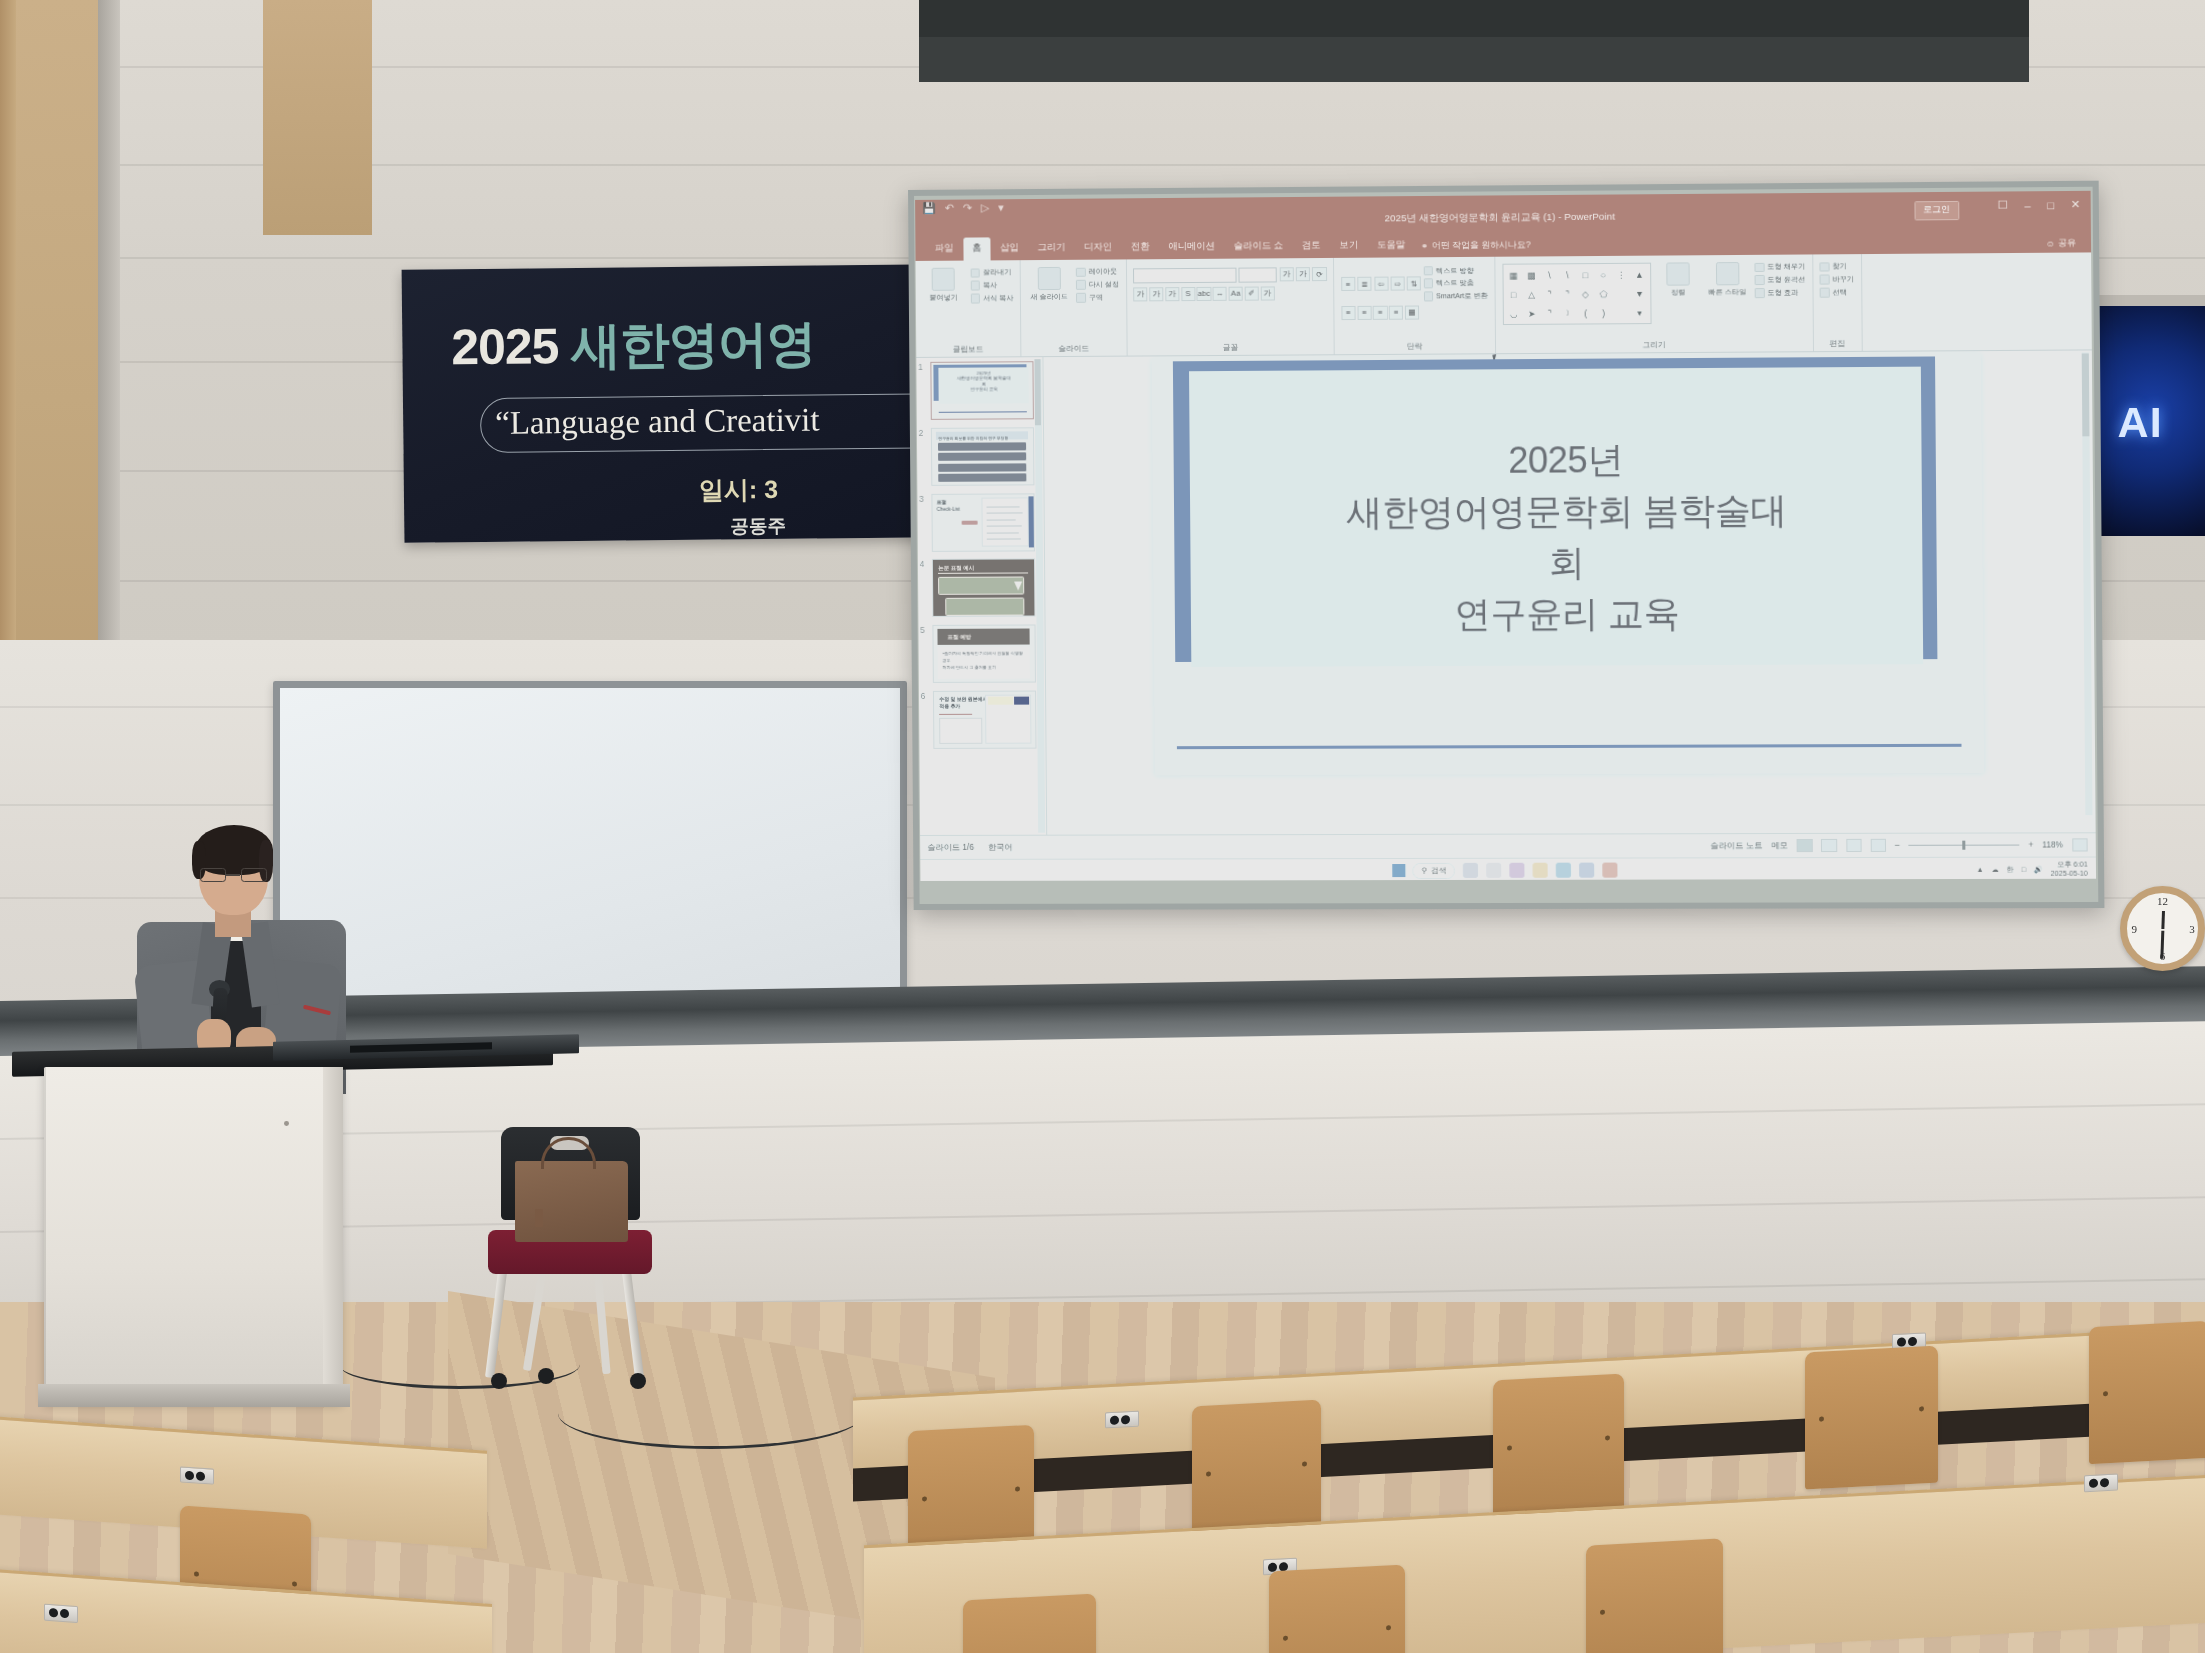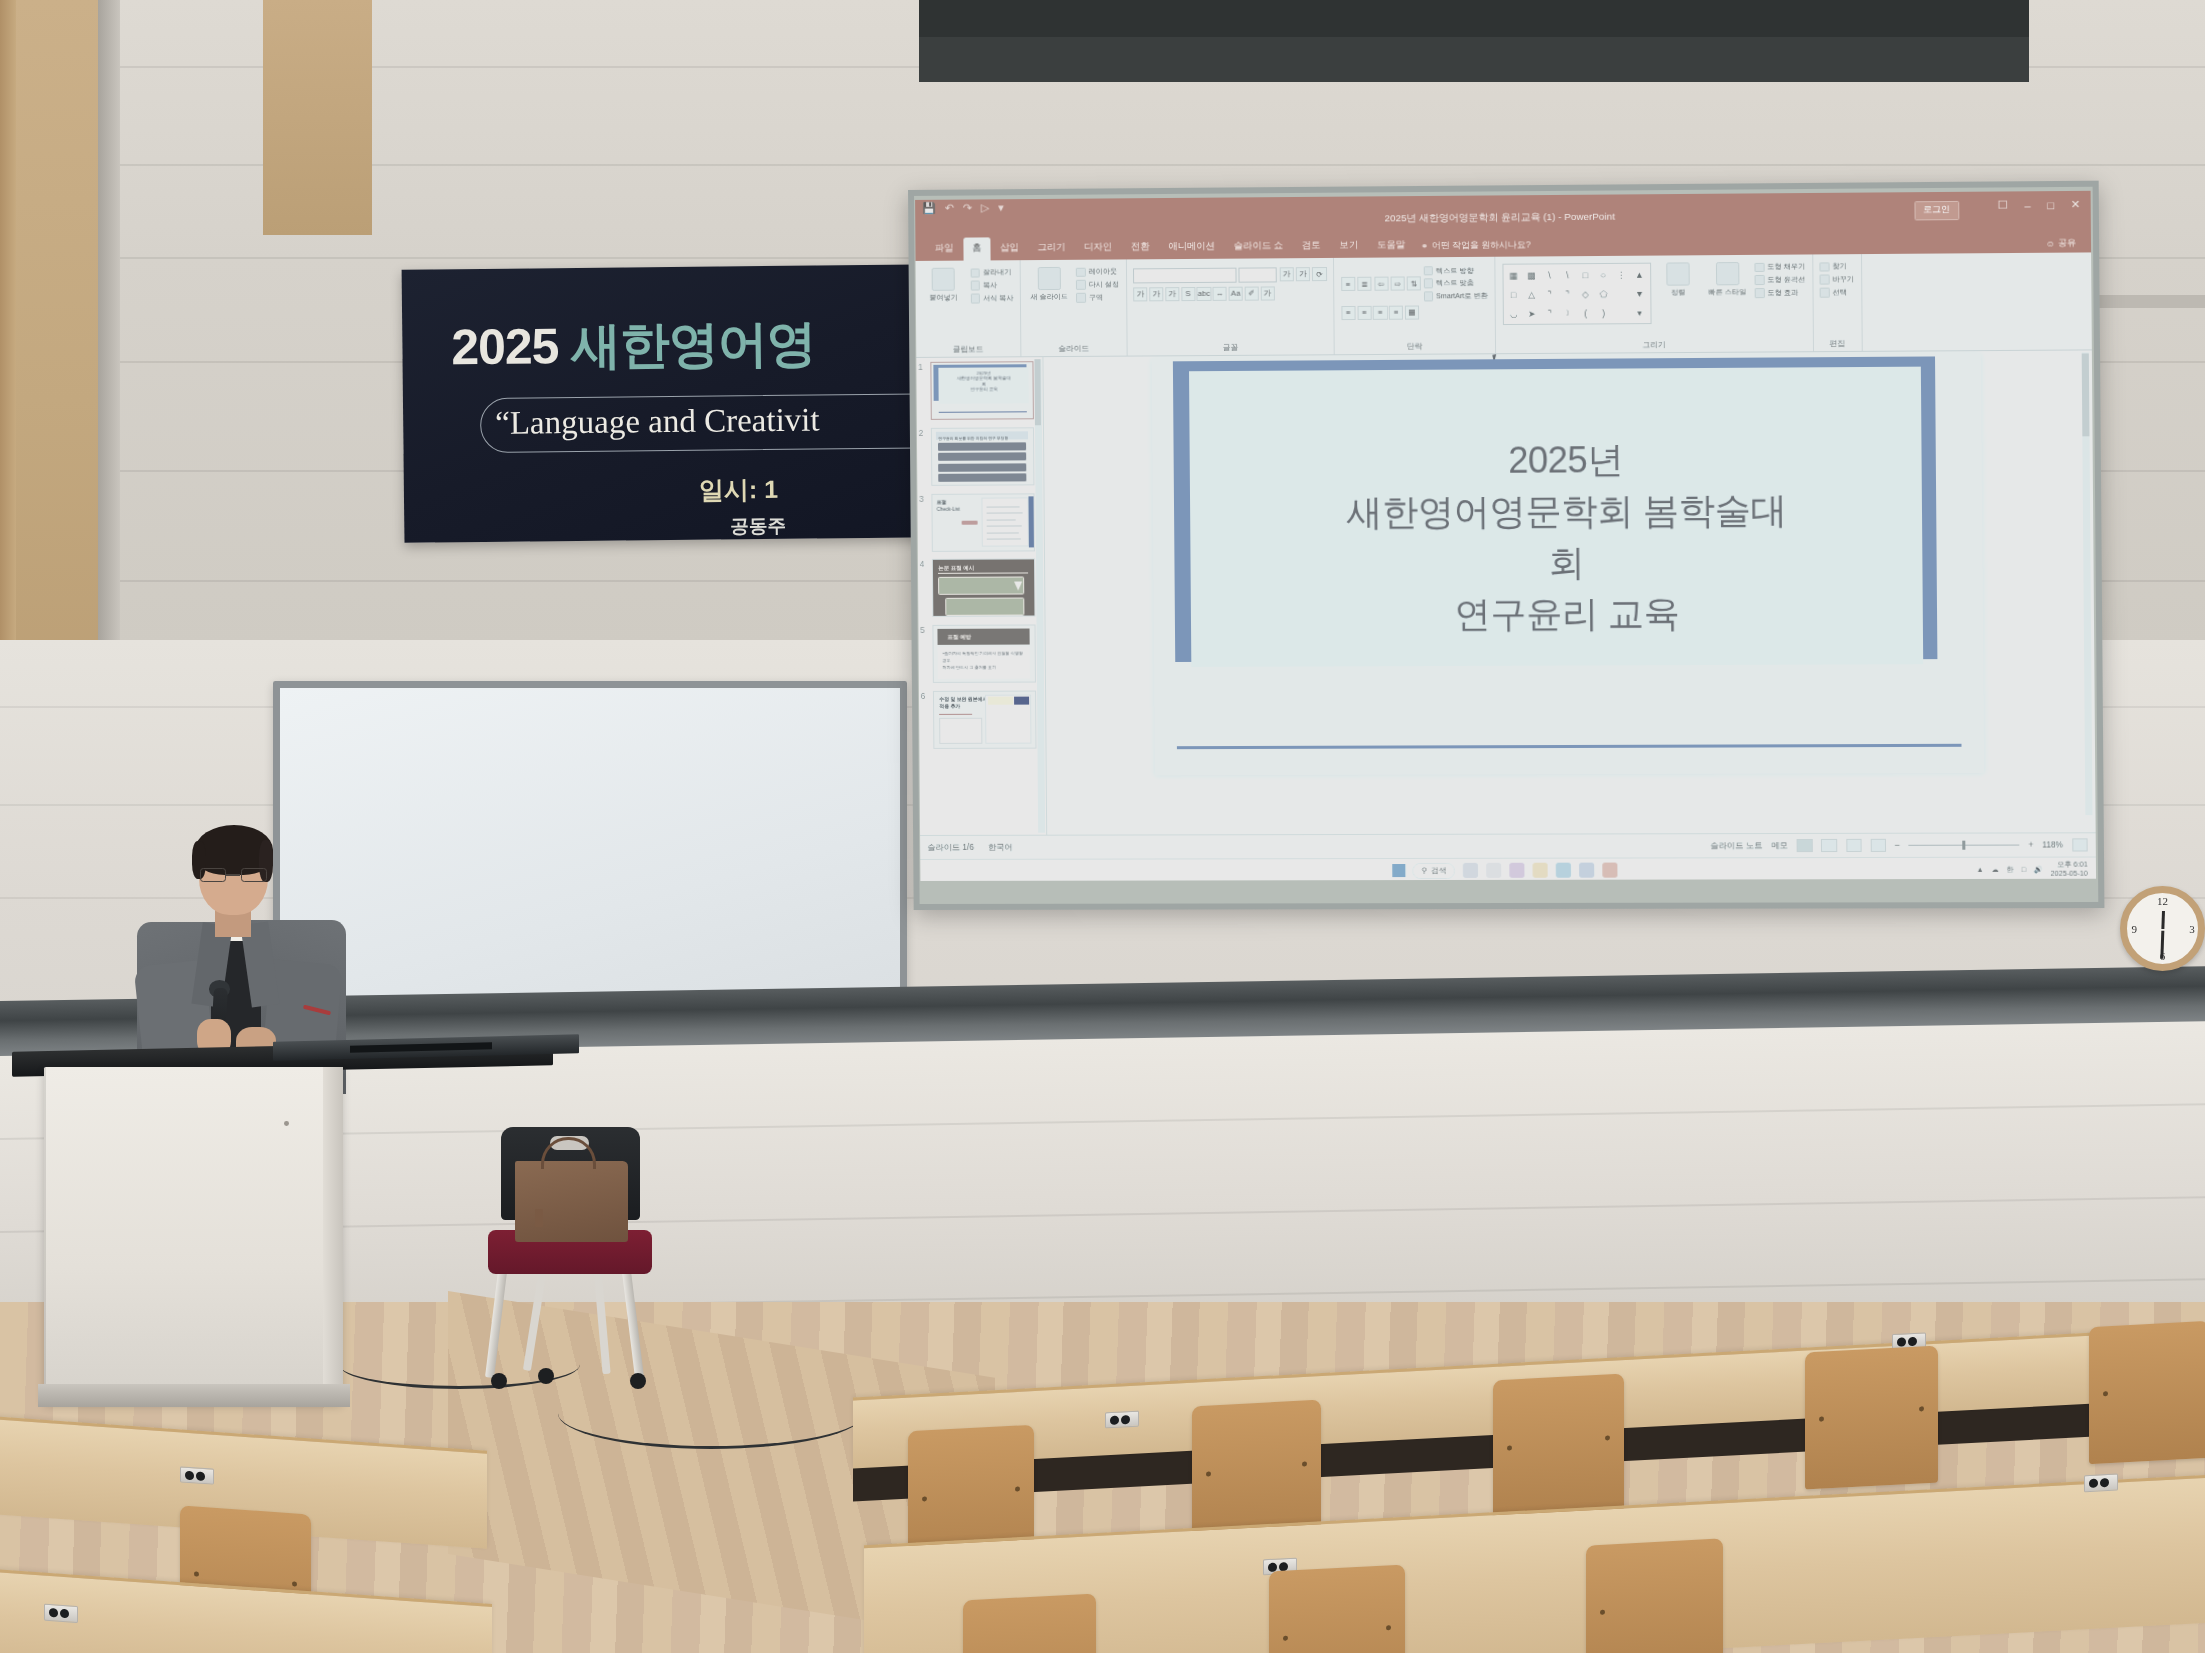--- a/index.html
+++ b/index.html
@@ -525,25 +525,28 @@
       <i style="top:470px"></i>
   </div>
 
   <div class="banner">
     <div class="banner-title">
       <span class="y">2025</span>
       <span class="k">새한영어영</span>
     </div>
     <div class="banner-quote-box"></div>
     <div class="banner-quote">“Language and Creativit</div>
-    <div class="banner-date">일시: 1</div>
+    <div class="banner-date">일시: 3</div>
     <div class="banner-host">공동주</div>
   </div>
 
   <div class="side-screen-frame"></div>
+  <div class="side-screen">
+    <div class="ai">AI</div>
+  </div>
 
   <div class="whiteboard"></div>
   <div class="whiteboard-tray"></div>
 
   <div class="stage-ledge"></div>
   <div class="stage-front">
     <i style="top:82px"></i>
       <i style="top:175px"></i>
       <i style="top:257px"></i>
   </div>

